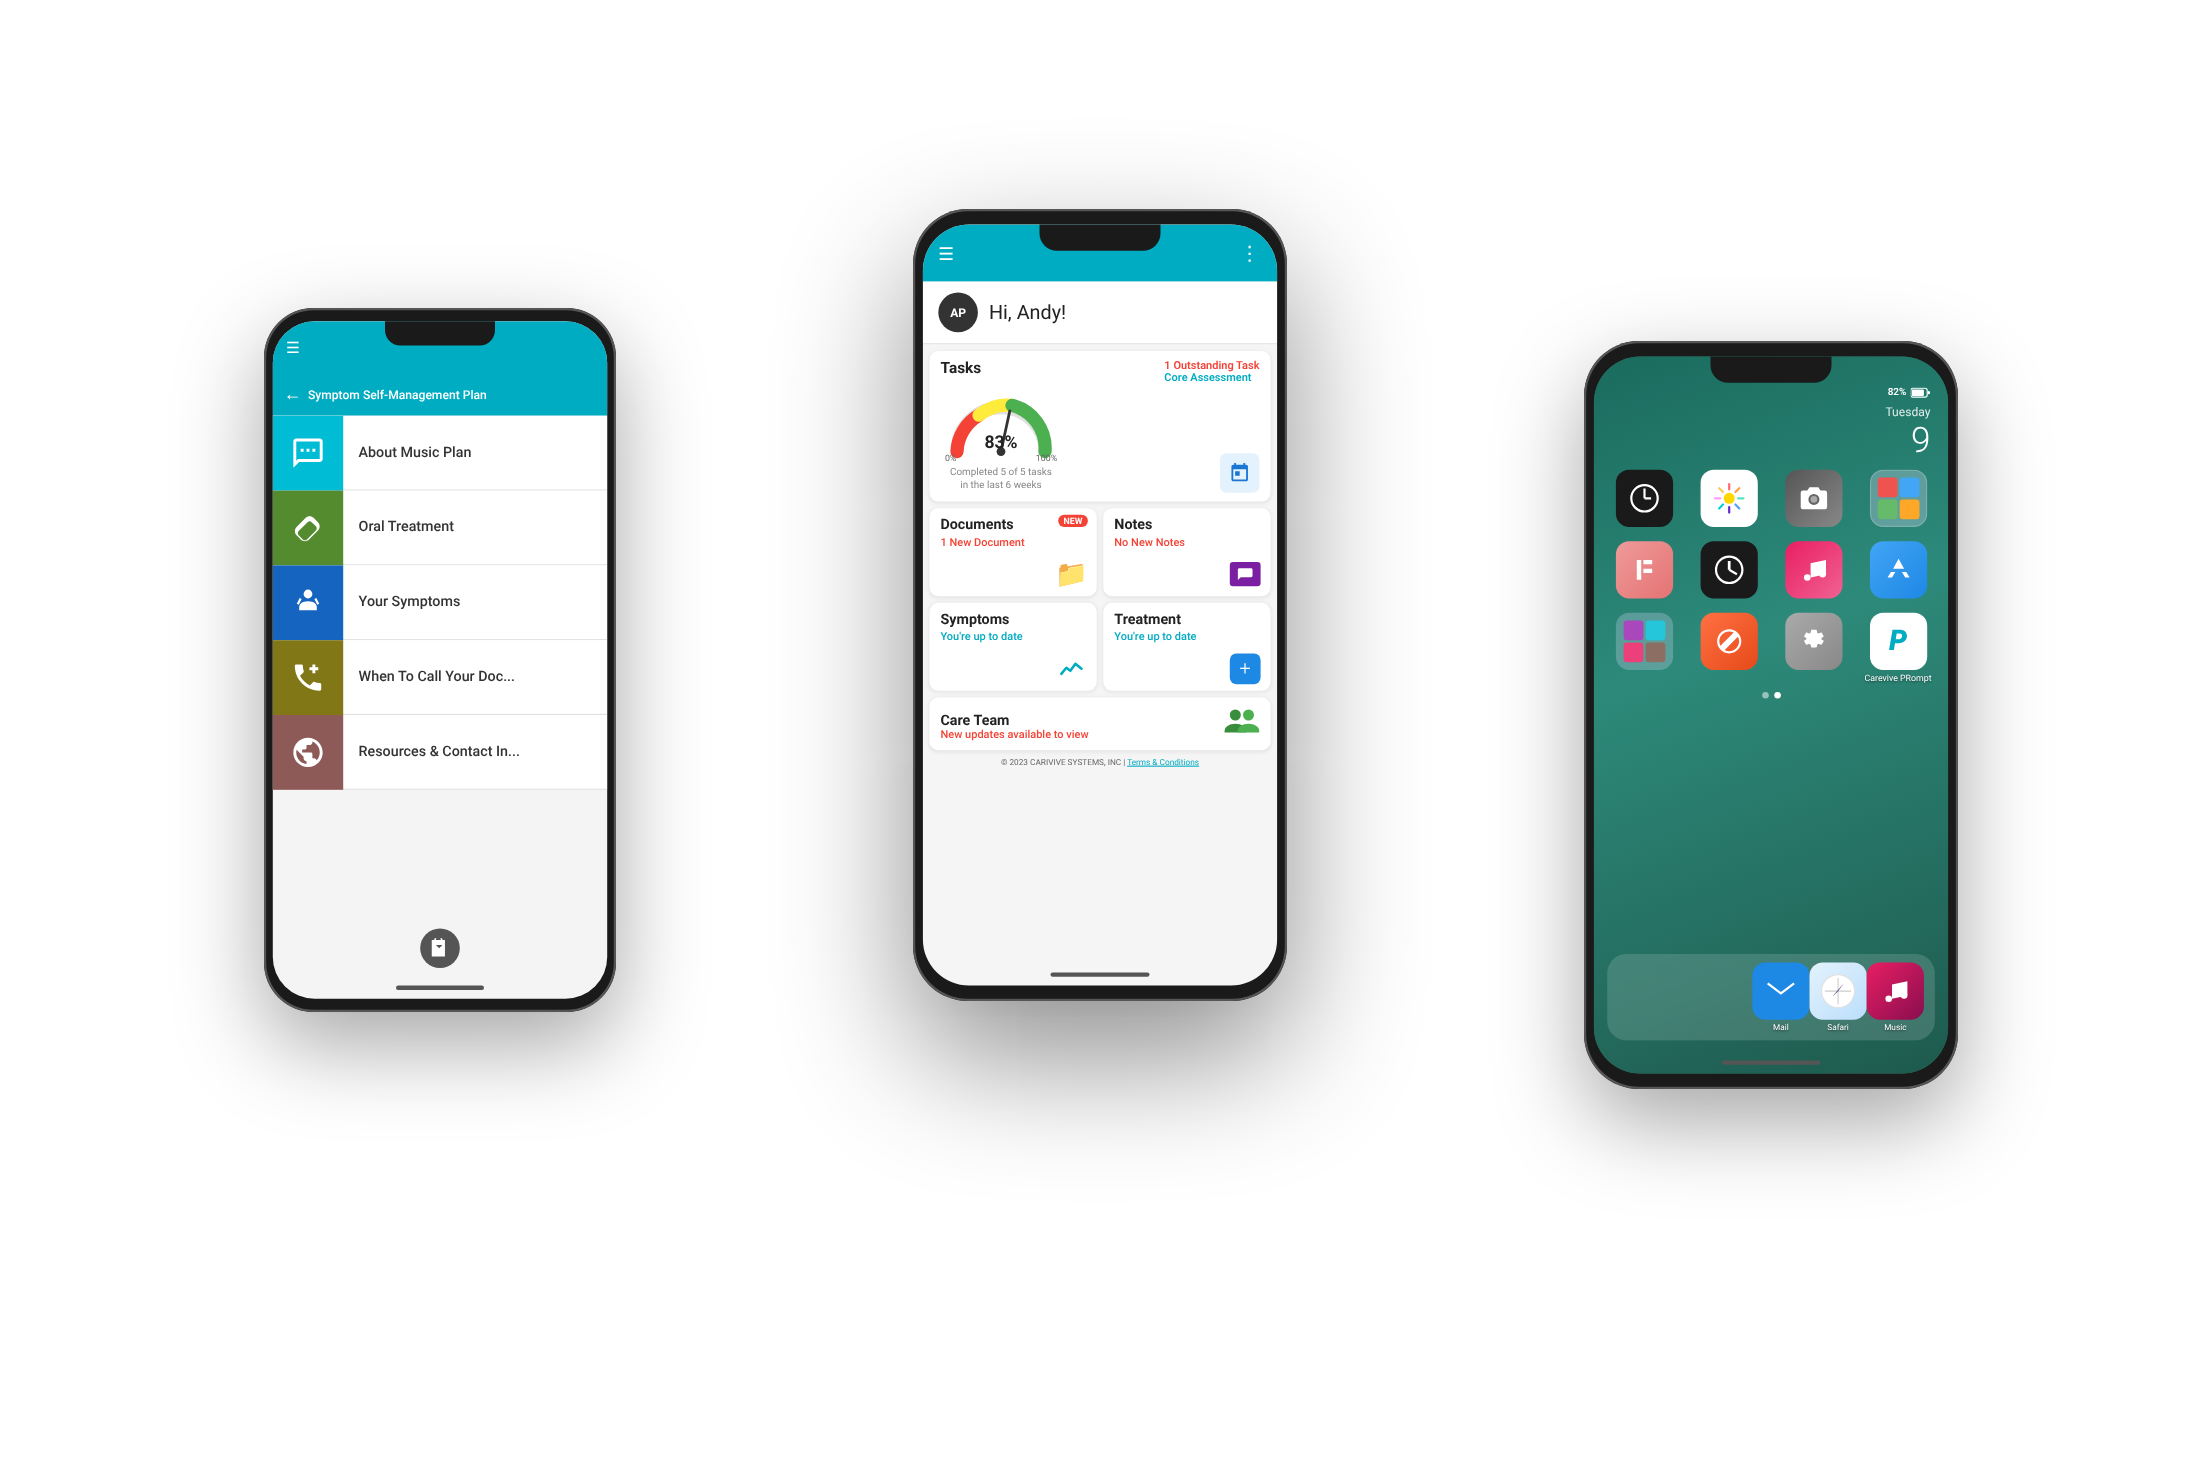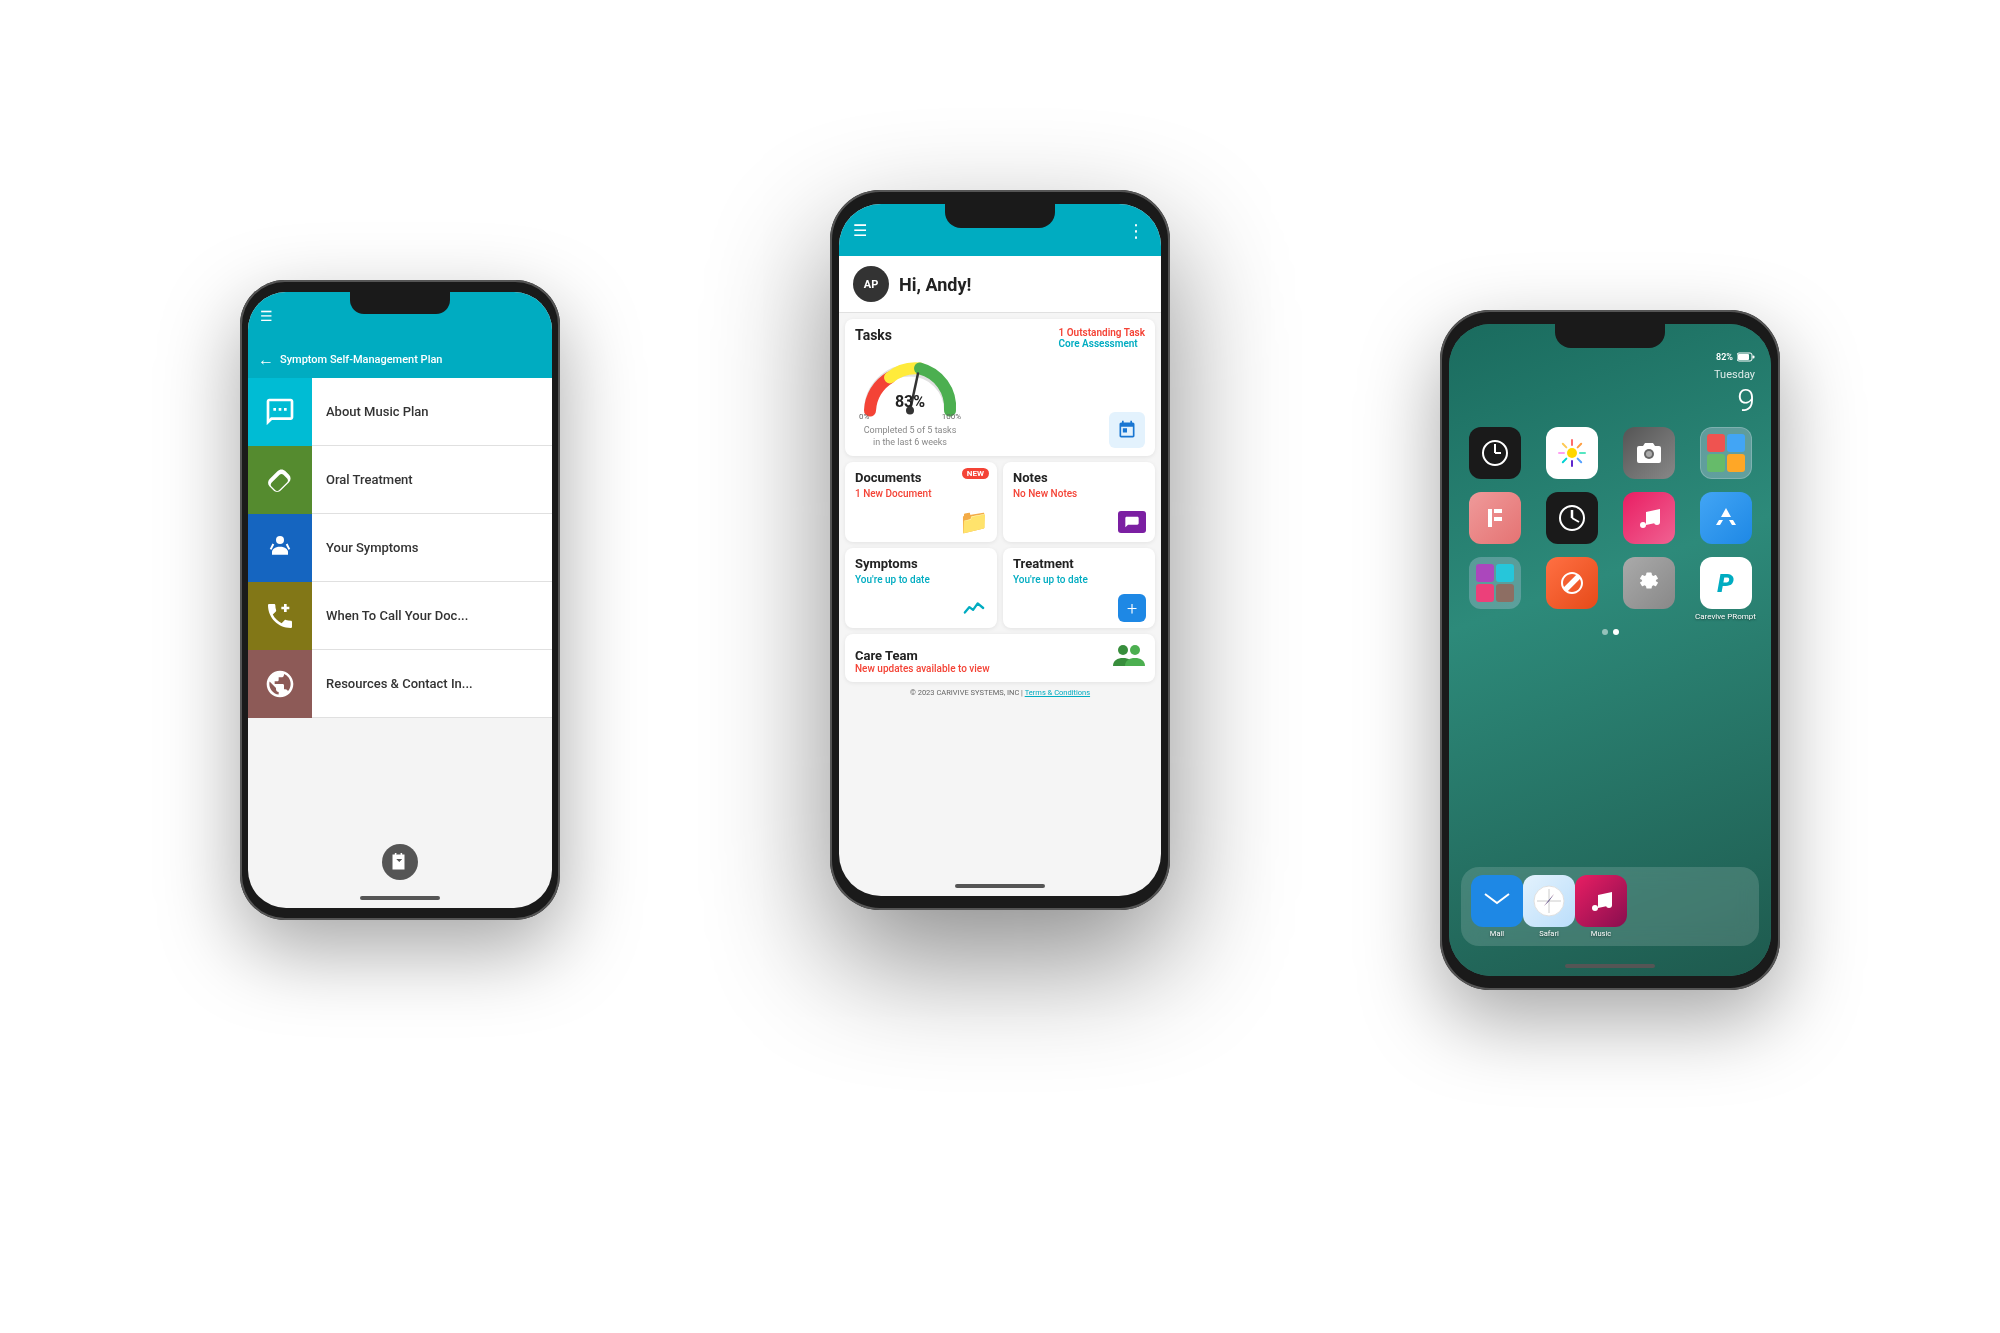--- a/index.html
+++ b/index.html
@@ -216,21 +216,21 @@
       display: flex;
       align-items: center;
       justify-content: center;
       color: white;
       font-size: 11px;
       font-weight: 700;
       flex-shrink: 0;
     }
     .greeting-text {
       font-size: 18px;
-      font-weight: 700;
+      font-weight: 400;
       color: #222;
     }
 
     
     .tasks-section {
       background: white;
       margin: 6px 6px 0;
       border-radius: 8px;
       padding: 8px 10px;
       box-shadow: 0 1px 4px rgba(0,0,0,0.08);
@@ -469,21 +469,21 @@
     
     .ios-dock {
       position: absolute;
       bottom: 30px;
       left: 12px; right: 12px;
       background: rgba(255,255,255,0.15);
       backdrop-filter: blur(10px);
       border-radius: 18px;
       padding: 8px 10px;
       display: flex;
-      justify-content: flex-start;
+      justify-content: flex-end;
       margin-top: 32px;
     }
     .ios-dock .ios-app { gap: 2px; }
     .ios-dock .ios-app-label { font-size: 7.5px; }
 
     
     .ios-dots {
       display: flex;
       justify-content: center;
       gap: 5px;

